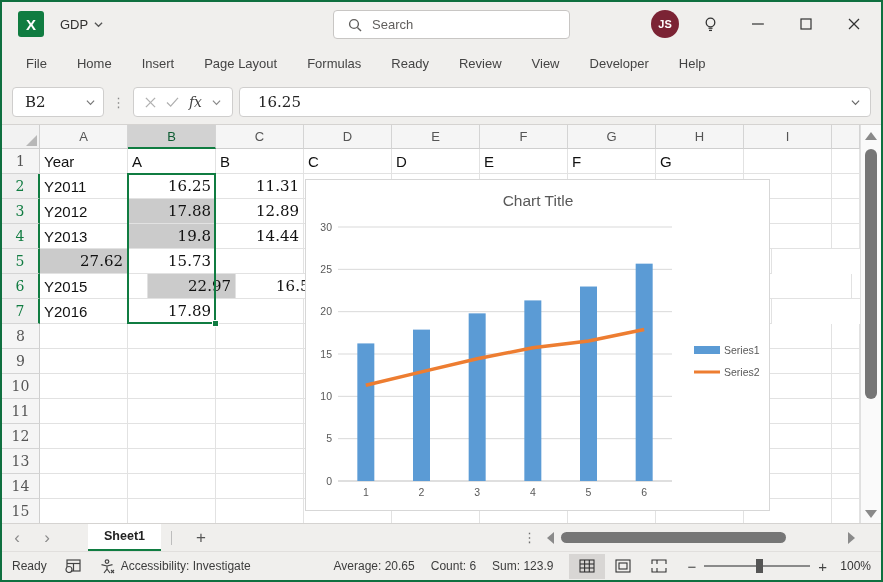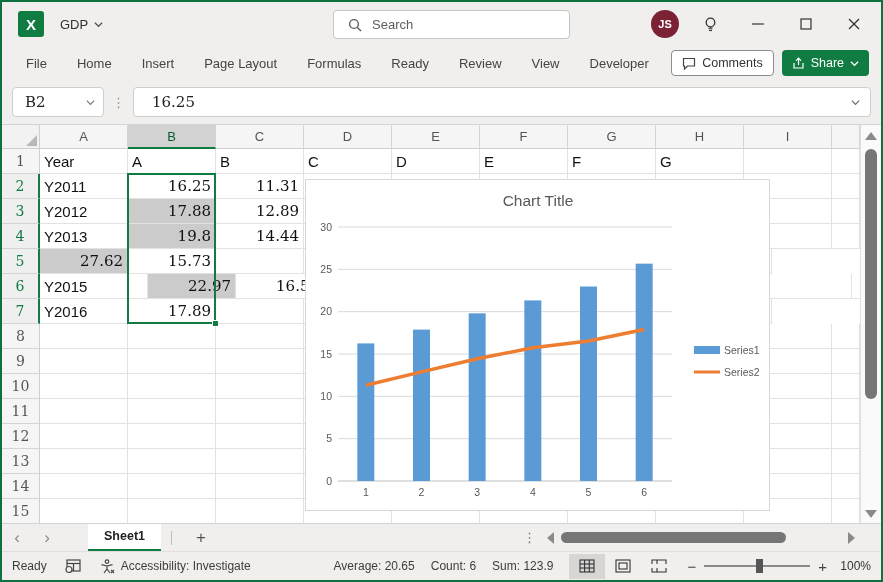--- a/index.html
+++ b/index.html
@@ -145,49 +145,43 @@
         <div class="rtab">Home</div>
         <div class="rtab">Insert</div>
         <div class="rtab">Page Layout</div>
         <div class="rtab">Formulas</div>
         <div class="rtab">Ready</div>
         <div class="rtab">Review</div>
         <div class="rtab">View</div>
         <div class="rtab">Developer</div>
         <div class="rtab">Help</div>
       </div>
-    <div class="ribbon-right">
-      <div class="btn-comments">
-        <svg width="14" height="13" viewBox="0 0 14 13">
-            <path d="M1.5 1.5 h11 v7.5 h-7 l-3 3 v-3 h-1 z" fill="none" stroke="#444" stroke-width="1.2"></path>
-          </svg>
-        <span>Comments</span>
-      </div>
-      <div class="btn-share">
-        <svg width="13" height="13" viewBox="0 0 13 13">
-            <path d="M2 6 v5 h9 V6" fill="none" stroke="#fff" stroke-width="1.2"></path>
-            <line x1="6.5" y1="8" x2="6.5" y2="1.5" stroke="#fff" stroke-width="1.2"></line>
-            <polyline points="4,3.6 6.5,1.2 9,3.6" fill="none" stroke="#fff" stroke-width="1.2"></polyline>
-          </svg>
-        <span>Share</span>
-        <svg class="chev" viewBox="0 0 10 10">
-            <polyline points="1,3 5,7 9,3" fill="none" stroke="#fff" stroke-width="1.4"></polyline>
-          </svg>
-      </div>
-    </div>
   </div>
 
   <div class="fbar">
     <div class="namebox">
       <span class="nb-val">B2</span>
       <svg class="chev" viewBox="0 0 10 10">
           <polyline points="1,3 5,7 9,3" fill="none" stroke="#777" stroke-width="1.3"></polyline>
         </svg>
     </div>
     <span class="vdots">⋮</span>
+    <div class="fxbox">
+      <svg width="11" height="11" viewBox="0 0 12 12">
+          <line x1="1" y1="1" x2="11" y2="11" stroke="#b0b0b0" stroke-width="1.4"></line>
+          <line x1="11" y1="1" x2="1" y2="11" stroke="#b0b0b0" stroke-width="1.4"></line>
+        </svg>
+      <svg width="13" height="11" viewBox="0 0 14 12">
+          <polyline points="1,6 5,10 13,1" fill="none" stroke="#b0b0b0" stroke-width="1.4"></polyline>
+        </svg>
+      <span class="fx">fx</span>
+      <svg class="chev" viewBox="0 0 10 10">
+          <polyline points="1,3 5,7 9,3" fill="none" stroke="#888" stroke-width="1.3"></polyline>
+        </svg>
+    </div>
     <div class="finput">
       <span class="fval">16.25</span>
       <svg class="chev" viewBox="0 0 10 10">
           <polyline points="1,3 5,7 9,3" fill="none" stroke="#666" stroke-width="1.3"></polyline>
         </svg>
     </div>
   </div>
 
   <div class="sheetarea">
     <div id="grid">

